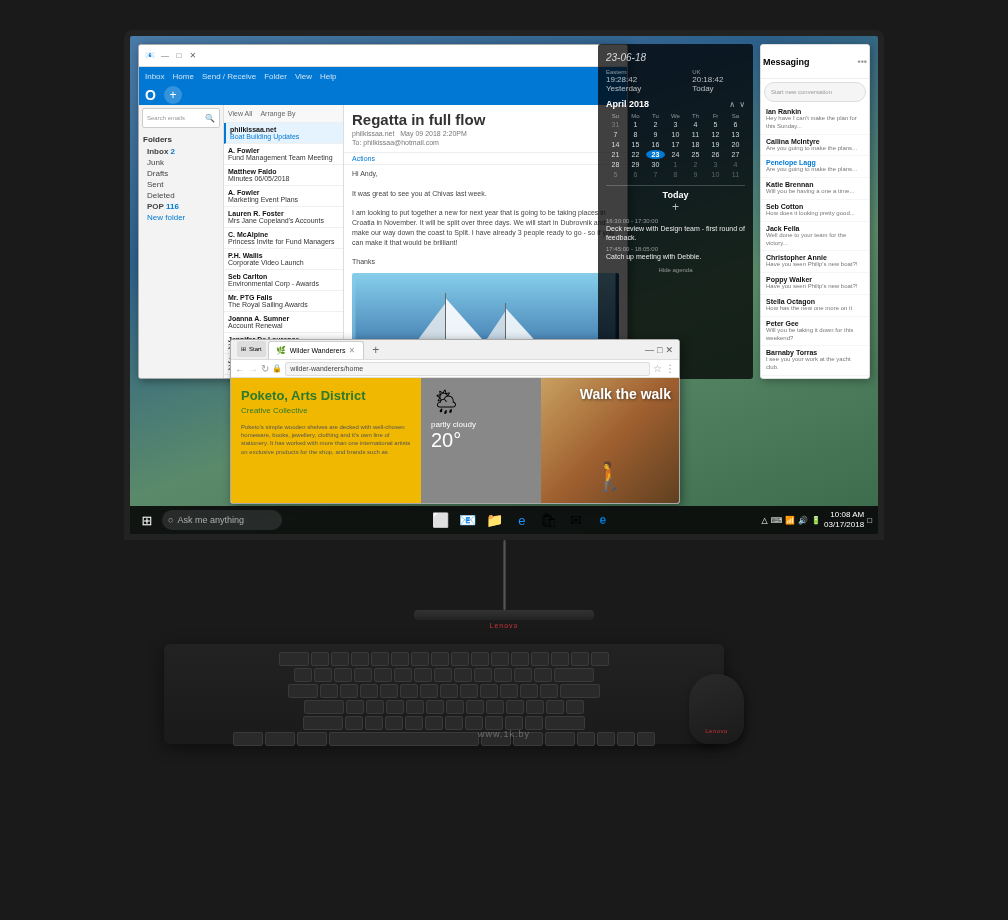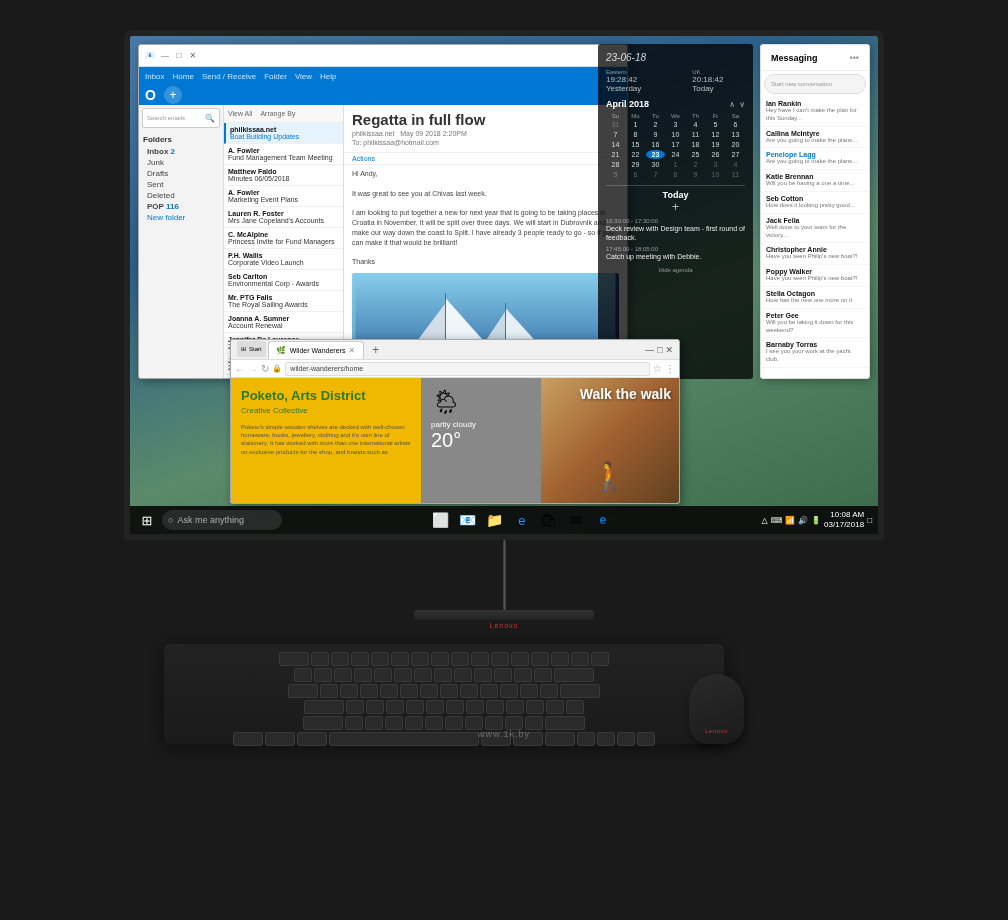--- a/index.html
+++ b/index.html
@@ -356,26 +356,26 @@
       height: 335px;
       background: white;
       border: 1px solid #ddd;
       border-radius: 3px;
       box-shadow: 2px 2px 8px rgba(0,0,0,0.3);
       overflow: hidden;
       z-index: 50;
     }
 
     .messaging-header {
-      height: 26px;
+      height: 34px;
       background: white;
       border-bottom: 1px solid #eee;
       display: flex;
       align-items: center;
-      padding: 0 10px;
+      padding: 0 2px;
       font-size: 9px;
       font-weight: bold;
       justify-content: space-between;
       text-align: right;
     }
 
     .messaging-search {
       height: 20px;
       background: #f5f5f5;
       border: 1px solid #ddd;

